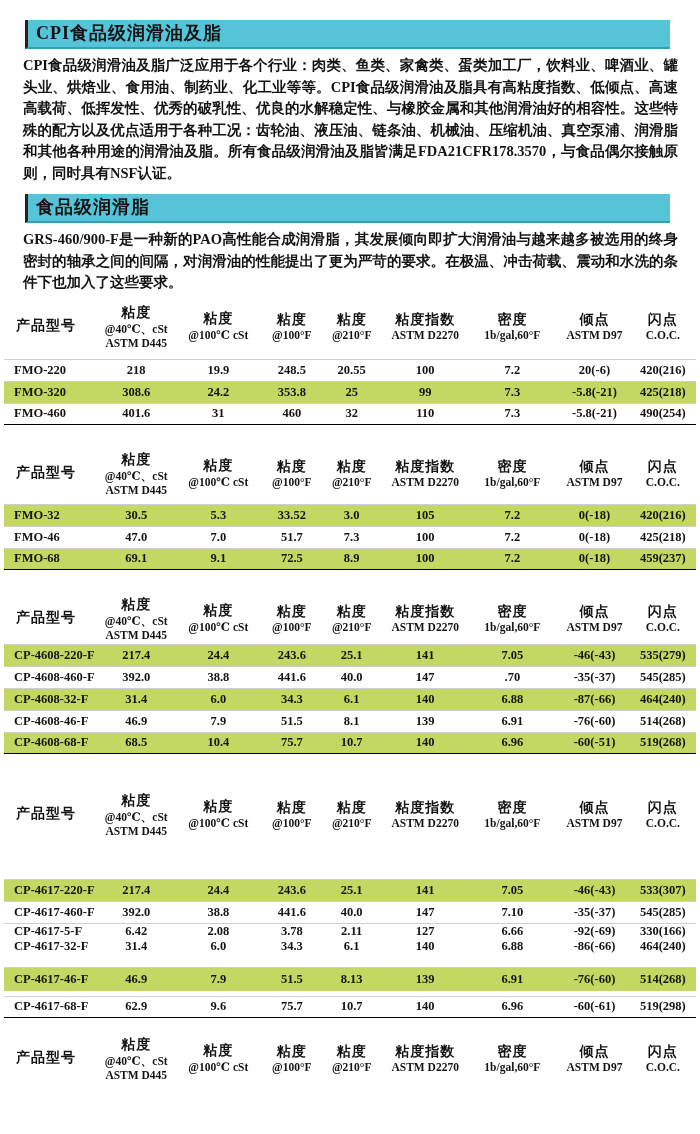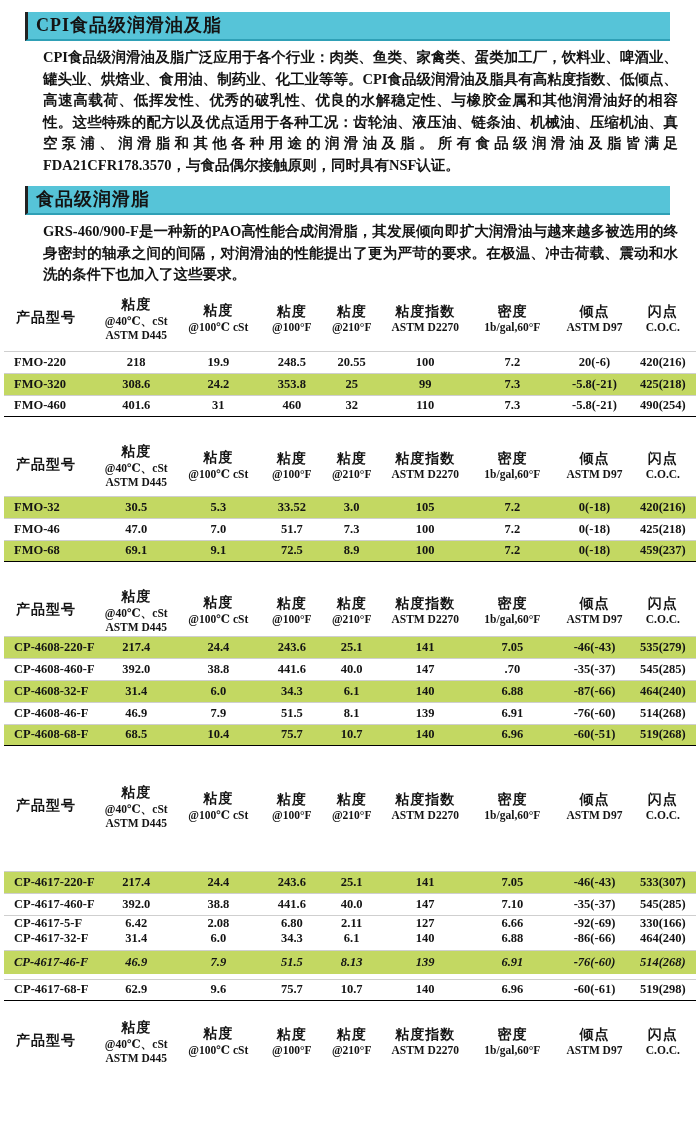--- a/index.html
+++ b/index.html
@@ -2,32 +2,32 @@
 <html><head>
 <meta charset="utf-8">
 <style>
   * { box-sizing: border-box; }
   html,body { margin:0; padding:0; }
   body {
     width:700px; min-height:1134px; background:#ffffff;
     font-family:"Liberation Serif","DejaVu Serif",serif;
     color:#141414;
   }
-  .page { padding-top:10px; }
+  .page { padding-top:18px; }
 
   .title-bar {
     margin:2px 30px 5px 25px;
     background:var(--header-bg,#56c4d8);
     border-left:3px solid #222;
     border-bottom:2px solid #2fa0b6;
     padding:1px 8px 2px 8px;
     font-size:18px; font-weight:bold; letter-spacing:1px;
   }
   .body-text {
-    margin:6px 22px 10px 43px;
+    margin:6px 22px 10px 23px;
     font-size:14.5px; font-weight:bold;
     line-height:21.5px; text-align:justify;
   }
   .body-text.indent { text-indent:2em; }
 
   .data-table { width:100%; padding:0 4px; }
   .thead { display:flex; align-items:center; padding:0 4px; }
   .th { display:flex; flex-direction:column; align-items:center; }
   .th-main { font-size:14px; font-weight:bold; letter-spacing:1px; }
   .th-sub  { font-size:11.5px; font-weight:bold; white-space:nowrap; }
@@ -53,21 +53,21 @@
   
   .t0 { margin-top:0; }    .t0 > .thead { margin-bottom:10px; }
   .t1 { margin-top:8px; }  .t1 > .thead { margin-bottom:8px; }
   .t2 { margin-top:26px; } .t2 > .thead { margin-bottom:3px; }
   .t3 { margin-top:38px; } .t3 > .thead { margin-bottom:42px; }
   .t4 { margin-top:18px; } .t4 > .thead { margin-bottom:16px; }
 
   
   .t3 > .trow:nth-child(4), .t3 > .trow:nth-child(5) { height:16px; }
   .t3 > .trow:nth-child(5) { border-top:none; }
-  .t3 > .trow:nth-child(6) { margin-top:3px; height:24px;font-style:italic; }
+  .t3 > .trow:nth-child(6) { margin-top:12px; height:24px; }
   .t3 > .trow:nth-child(7) { margin-top:5px; }
 
   .spacer-after-t0 { height:18px; }
 </style>
 </head>
 <body style="--header-bg: #56c4d8; --row-hl: #c3d862;">
 
 <div class="page">
 
   <div class="title-bar">
@@ -387,21 +387,21 @@
         <div class="td col-4">40.0</div>
         <div class="td col-5">147</div>
         <div class="td col-6">7.10</div>
         <div class="td col-7">-35(-37)</div>
         <div class="td col-8">545(285)</div>
       </div>
       <div class="trow">
         <div class="td col-0">CP-4617-5-F</div>
         <div class="td col-1">6.42</div>
         <div class="td col-2">2.08</div>
-        <div class="td col-3">6.80</div>
+        <div class="td col-3">3.78</div>
         <div class="td col-4">2.11</div>
         <div class="td col-5">127</div>
         <div class="td col-6">6.66</div>
         <div class="td col-7">-92(-69)</div>
         <div class="td col-8">330(166)</div>
       </div>
       <div class="trow">
         <div class="td col-0">CP-4617-32-F</div>
         <div class="td col-1">31.4</div>
         <div class="td col-2">6.0</div>

